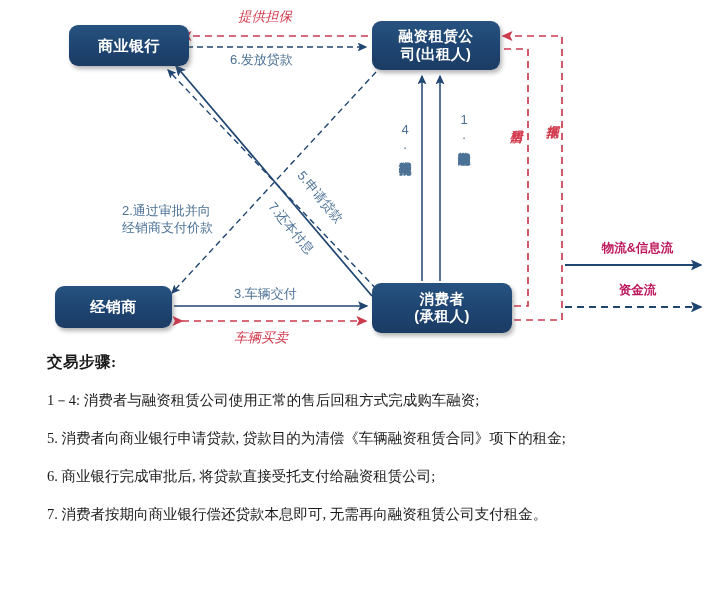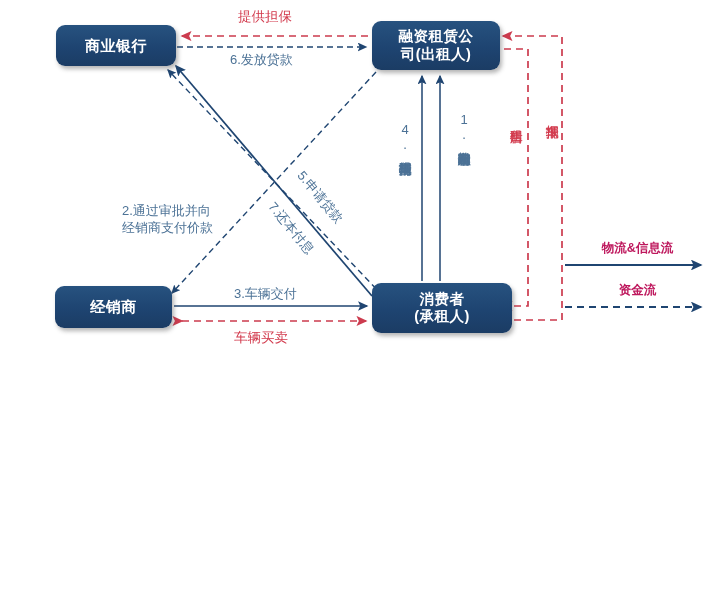--- a/index.html
+++ b/index.html
@@ -35,35 +35,35 @@
     display: flex;
     align-items: center;
     justify-content: center;
     text-align: center;
     line-height: 1.18;
     letter-spacing: 0.5px;
     box-shadow: 2px 3px 4px rgba(90,90,90,0.45);
     font-size: 15px;
     z-index: 5;
   }
-  #node-bank   { left: 56px;  top: 25px;  width: 120px; height: 41px; text-align: center; }
+  #node-bank   { left: 69px;  top: 25px;  width: 120px; height: 41px; text-align: center; }
   #node-lessor { left: 372px; top: 21px;  width: 128px; height: 49px; font-size: 14.5px; }
   #node-dealer { left: 55px;  top: 286px; width: 117px; height: 42px; }
   #node-consumer{left: 372px; top: 283px; width: 140px; height: 50px; font-size: 14.5px; }
 
   
   .lbl {
     position: absolute;
     font-size: 13px;
     white-space: nowrap;
     z-index: 6;
     line-height: 1.28;
   }
   .lbl.navy { color: #4C7296; }
-  .lbl.red  { color: #D2394C; }
+  .lbl.red  { color: #D2394C; font-style: italic; }
   .lbl.vert {
     writing-mode: vertical-rl;
     text-orientation: upright;
     white-space: normal;
     line-height: 1.05;
     letter-spacing: 0px;
   }
   .lbl.rot5 { transform: rotate(50deg); transform-origin: left top; }
   .lbl.rot7 { transform: rotate(50deg); transform-origin: left top; }
 
@@ -186,14 +186,21 @@
       <div class="leg-row">
         <div class="leg-text navy">资金流</div>
         <svg class="leg-line" viewBox="0 0 145 10">
           <line x1="0" y1="5" x2="136" y2="5" stroke="#1F4571" stroke-width="1.8" stroke-dasharray="7,5" marker-end="url(#ar-navy)"></line>
         </svg>
       </div>
     </div>
 
   </div>
 
+  <div id="caption">
+    <div id="cap-title">交易步骤:</div>
+    <div class="cap-p">1－4: 消费者与融资租赁公司使用正常的售后回租方式完成购车融资;</div>
+    <div class="cap-p">5. 消费者向商业银行申请贷款, 贷款目的为清偿《车辆融资租赁合同》项下的租金;</div>
+    <div class="cap-p">6. 商业银行完成审批后, 将贷款直接受托支付给融资租赁公司;</div>
+    <div class="cap-p">7. 消费者按期向商业银行偿还贷款本息即可, 无需再向融资租赁公司支付租金。</div>
+  </div>
 
 </div>
 
 </body></html>

